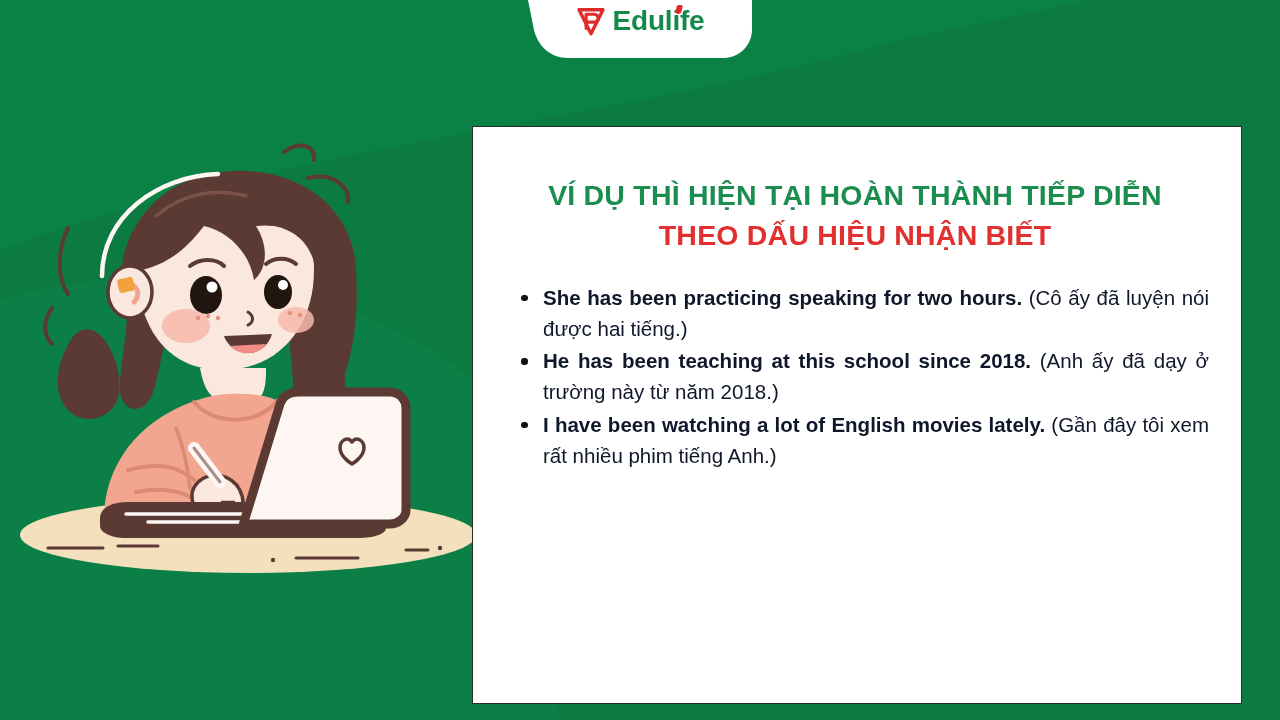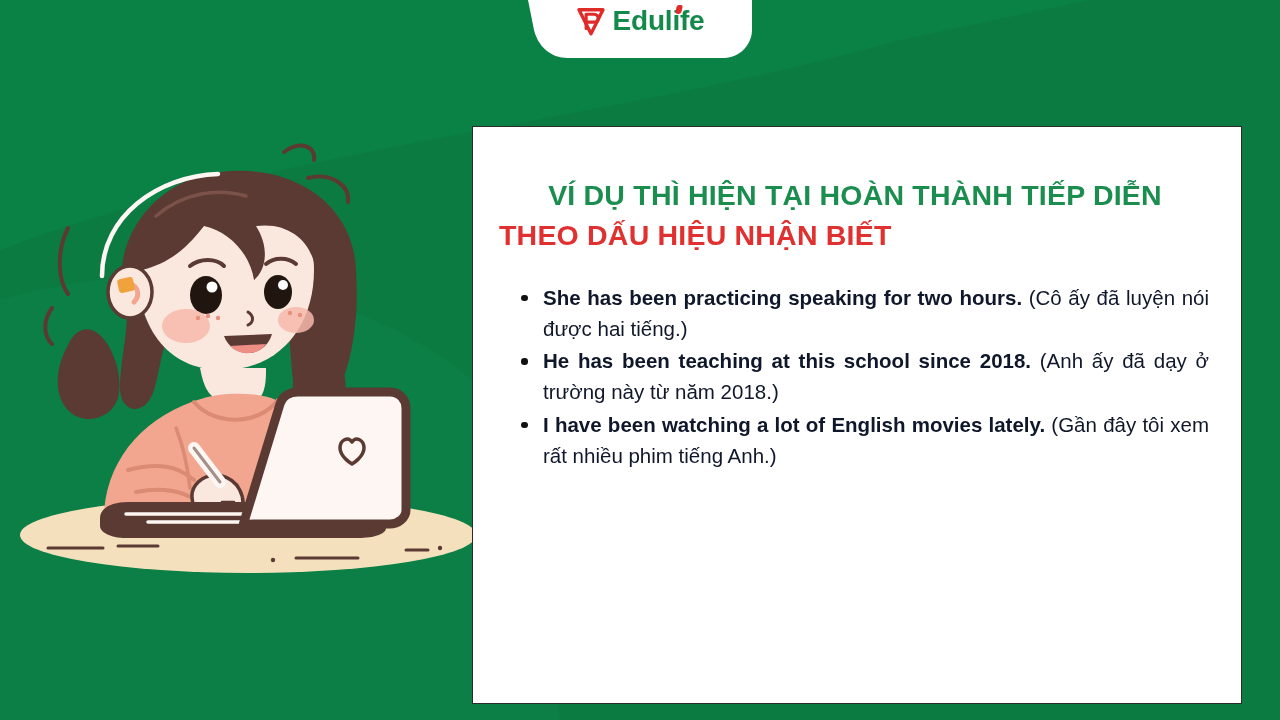--- a/index.html
+++ b/index.html
@@ -111,21 +111,21 @@
   .card-title {
     text-align: center;
     font-size: 28.5px;
     font-weight: bold;
     color: #1a8d4f;
     letter-spacing: 0.2px;
     line-height: 1.42;
     margin: 0;
   }
   .card-subtitle {
-    text-align: left;
+    text-align: center;
     font-size: 28.5px;
     font-weight: bold;
     color: #e0302f;
     letter-spacing: 0.2px;
     line-height: 1.42;
     margin: 0 0 26px 0;
   }
 
   ul.examples {
     margin: 0;

